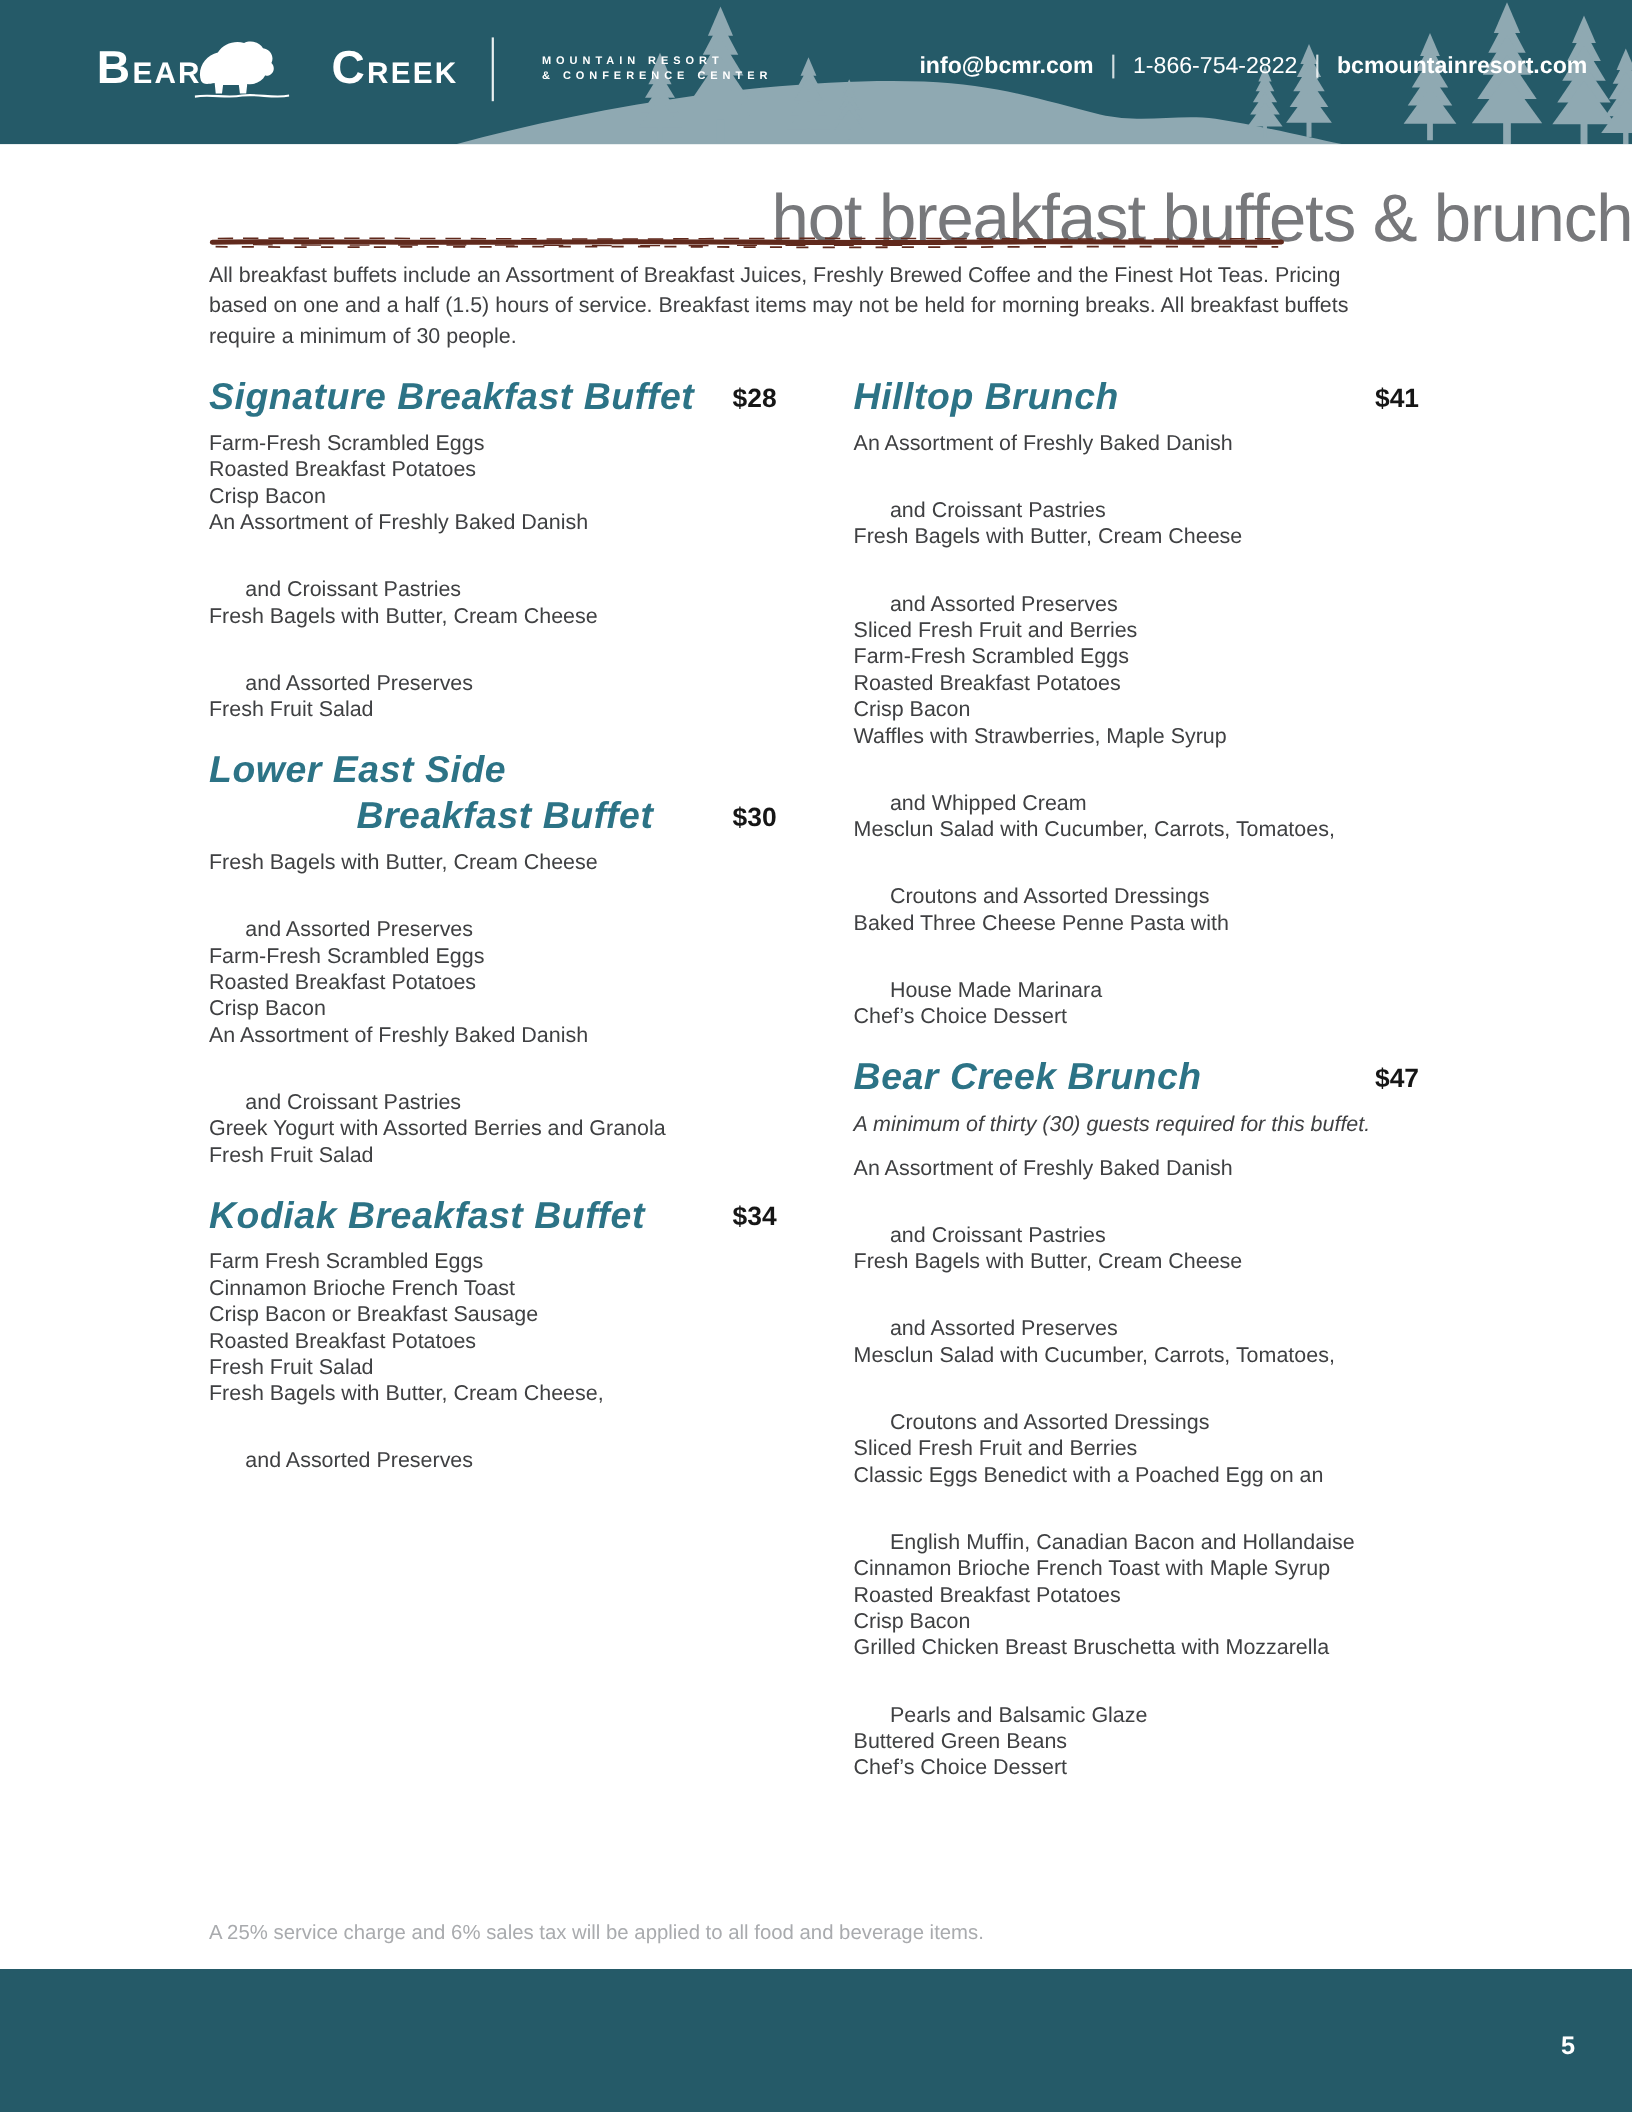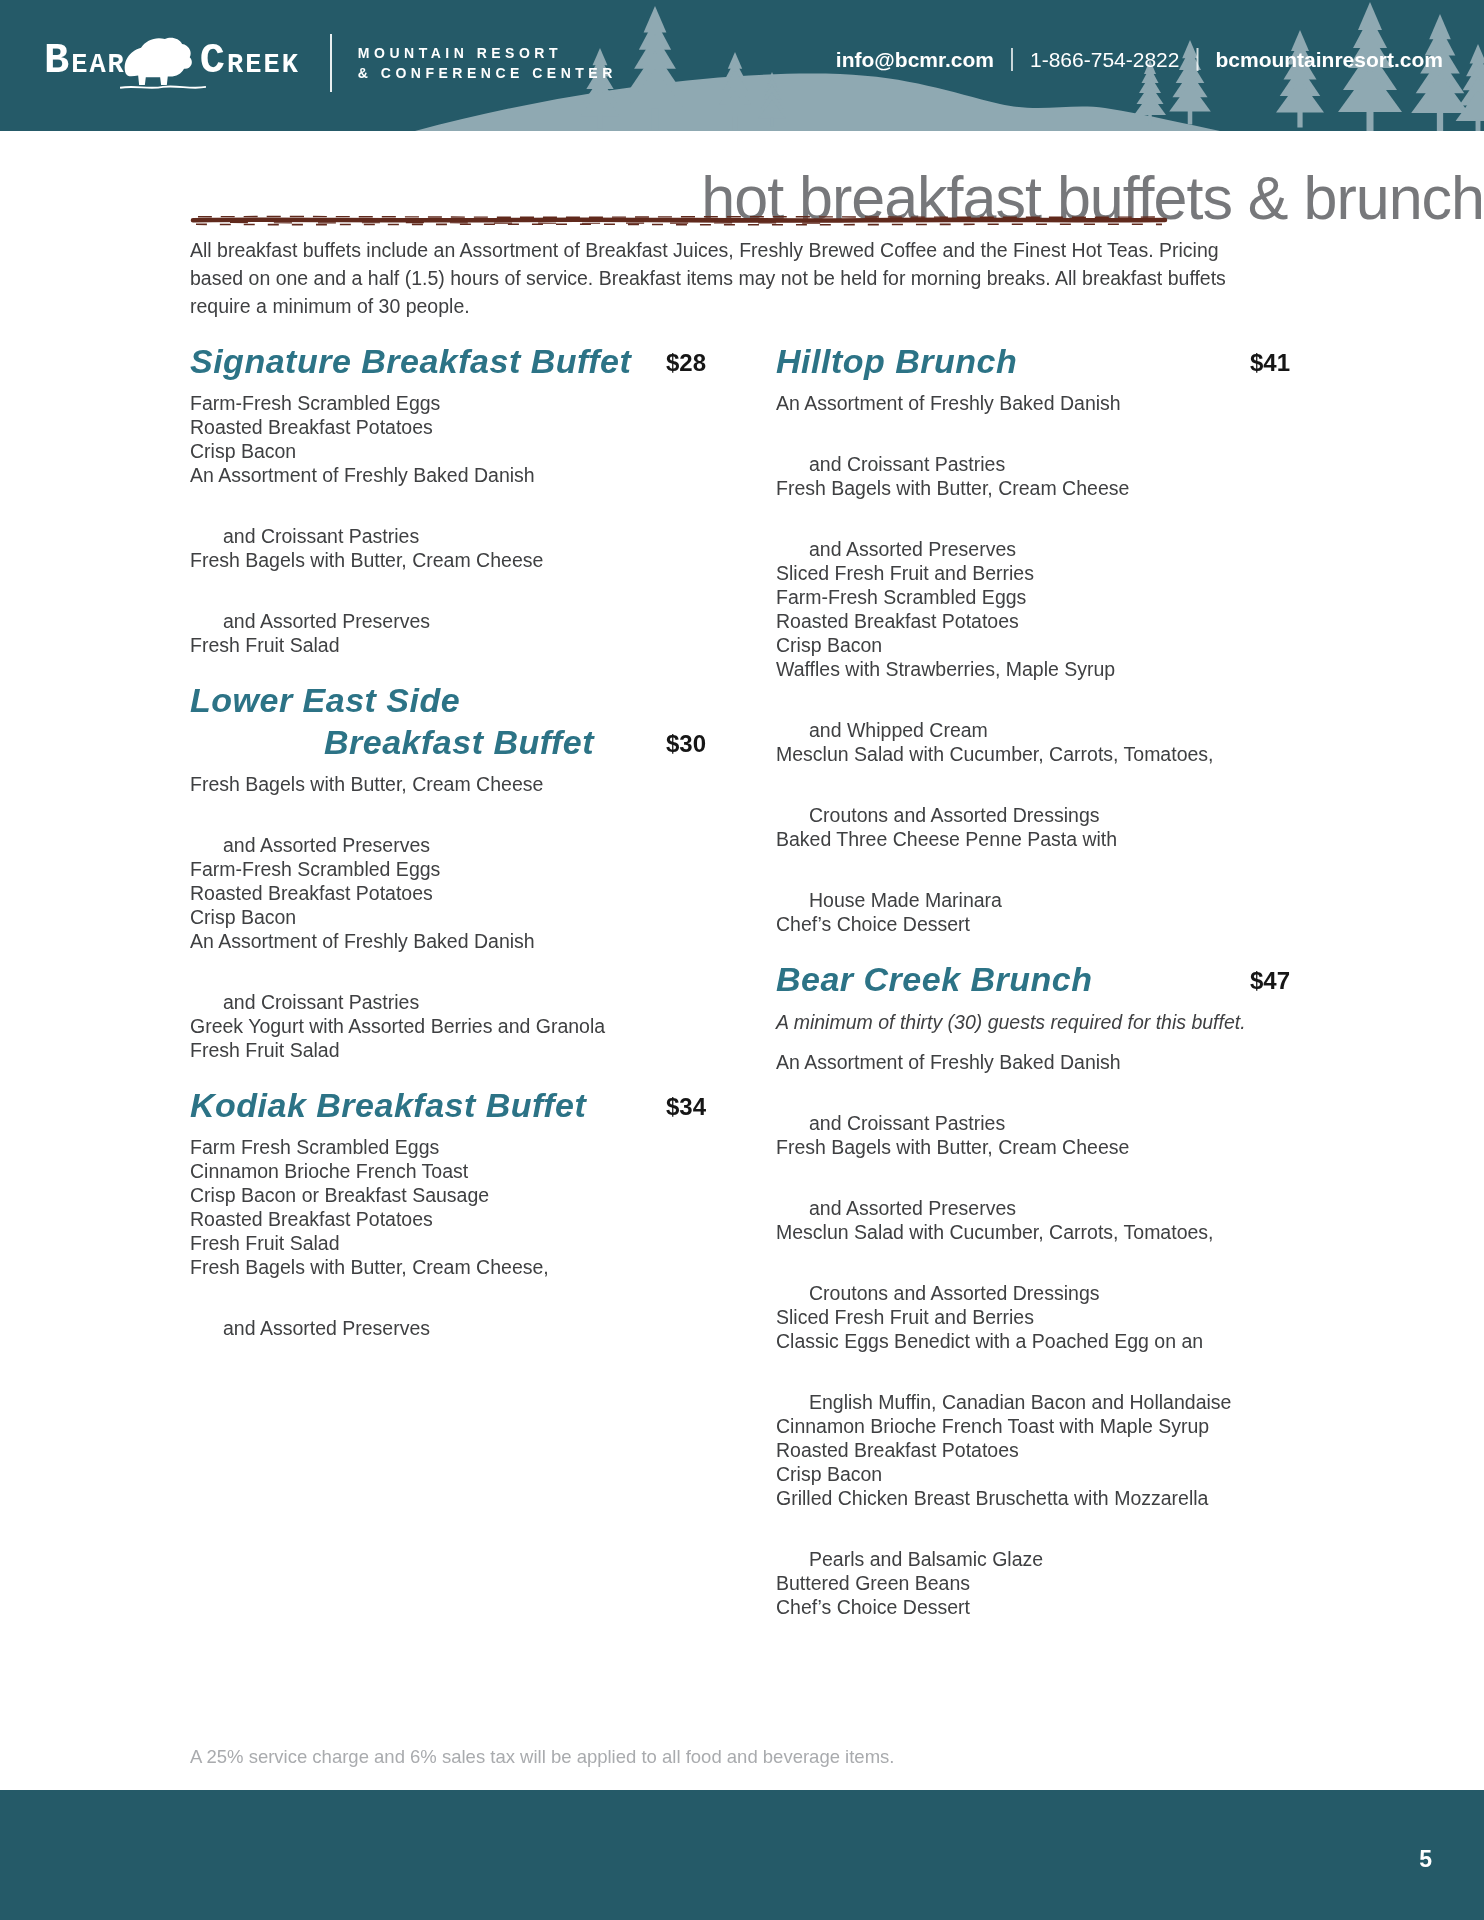--- a/index.html
+++ b/index.html
@@ -9,26 +9,26 @@
   *{box-sizing:border-box;}
   html,body{margin:0;padding:0;}
   body{width:1484px;height:1920px;position:relative;background:#fff;
        font-family:"Liberation Sans", sans-serif;overflow:hidden;}
 
   
   .header{position:absolute;left:0;top:0;width:1484px;height:131px;background:var(--teal);}
   .header-art{position:absolute;left:0;top:0;width:1484px;height:131px;z-index:1;}
   .silhouette{fill:var(--silhouette);}
   .logo-row{position:absolute;left:44px;top:34px;display:flex;align-items:center;z-index:2;color:var(--white);}
-  .logo-word{display:inline-block;font-family:Liberation Mono, monospace;font-weight:bold;
-             font-size:27px;letter-spacing:2px;line-height:52px;}
+  .logo-word{display:inline-block;font-family:Liberation Sans, sans-serif;font-weight:bold;
+             font-size:27px;letter-spacing:2px;line-height:52px;margin-left:44px;}
   .logo-word::first-letter{font-size:42px;}
   .bear-svg{width:86px;height:56px;margin:0 -6px;}
   .logo-divider{width:2px;height:58px;background:rgba(255,255,255,.9);margin:0 26px 0 30px;}
-  .logo-tagline{font-size:14px;font-weight:bold;letter-spacing:4.5px;line-height:1.45;color:var(--white);}
+  .logo-tagline{font-size:10px;font-weight:bold;letter-spacing:4.5px;line-height:1.45;color:var(--white);margin-left:18px;}
   .contact{position:absolute;right:41px;top:46px;display:flex;align-items:center;gap:15px;
            z-index:2;color:var(--white);font-size:21px;}
   .contact .strong{font-weight:bold;}
   .contact .sep{font-weight:normal;opacity:.8;font-size:23px;position:relative;top:-1px;}
 
   
   .page-title{position:absolute;left:0;top:124px;width:1484px;text-align:right;
               font-size:61px;line-height:66px;font-weight:normal;color:var(--title);letter-spacing:-1px;}
   .brush-line{position:absolute;left:190px;top:215px;width:978px;height:12px;}
   .brush-line path{stroke:var(--brown);fill:none;}

